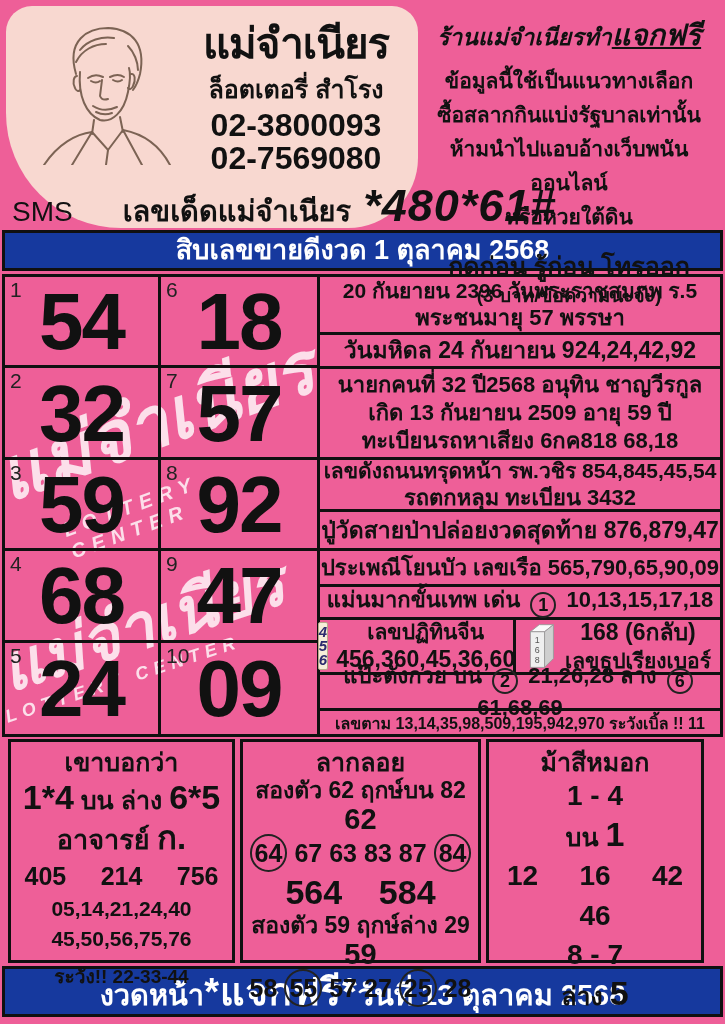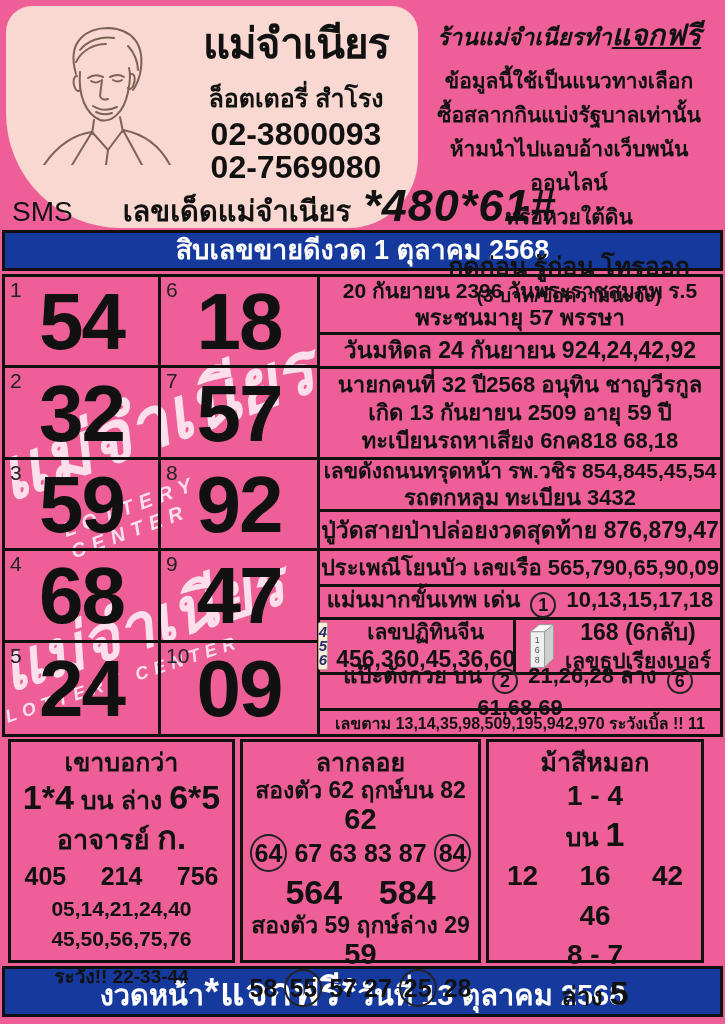--- a/index.html
+++ b/index.html
@@ -17,21 +17,21 @@
   .logo-card {
     position: absolute; left: 6px; top: 6px;
     width: 412px; height: 222px;
     background: #f8d8d0;
     border-radius: 26px 26px 70px 115px;
     z-index: 1;
   }
   .portrait { position: absolute; left: 30px; top: 14px; width: 140px; height: 145px; }
   .card-text { position: absolute; left: 168px; top: 16px; width: 244px; text-align: center; }
   .card-title { font-size: 42px; font-weight: 800; line-height: 1.05; letter-spacing: -1px; }
-  .card-sub { font-size: 25px; font-weight: 700; margin-top: 12px; }
+  .card-sub { font-size: 25px; font-weight: 700; margin-top: 3px; }
   .card-phone { font-size: 32px; font-weight: 800; line-height: 1.04; letter-spacing: 0; }
   .sms-line {
     position: absolute; left: 12px; top: 180px; width: 640px;
     display: flex; align-items: baseline; gap: 12px;
     z-index: 3; white-space: nowrap;
   }
   .sms-prefix { font-size: 28px; font-weight: 500; }
   .sms-label { font-size: 29px; font-weight: 700; margin-left: 38px; }
   .sms-code { font-size: 45px; font-weight: 800; font-style: italic; letter-spacing: 1px; }
   .head-right {

